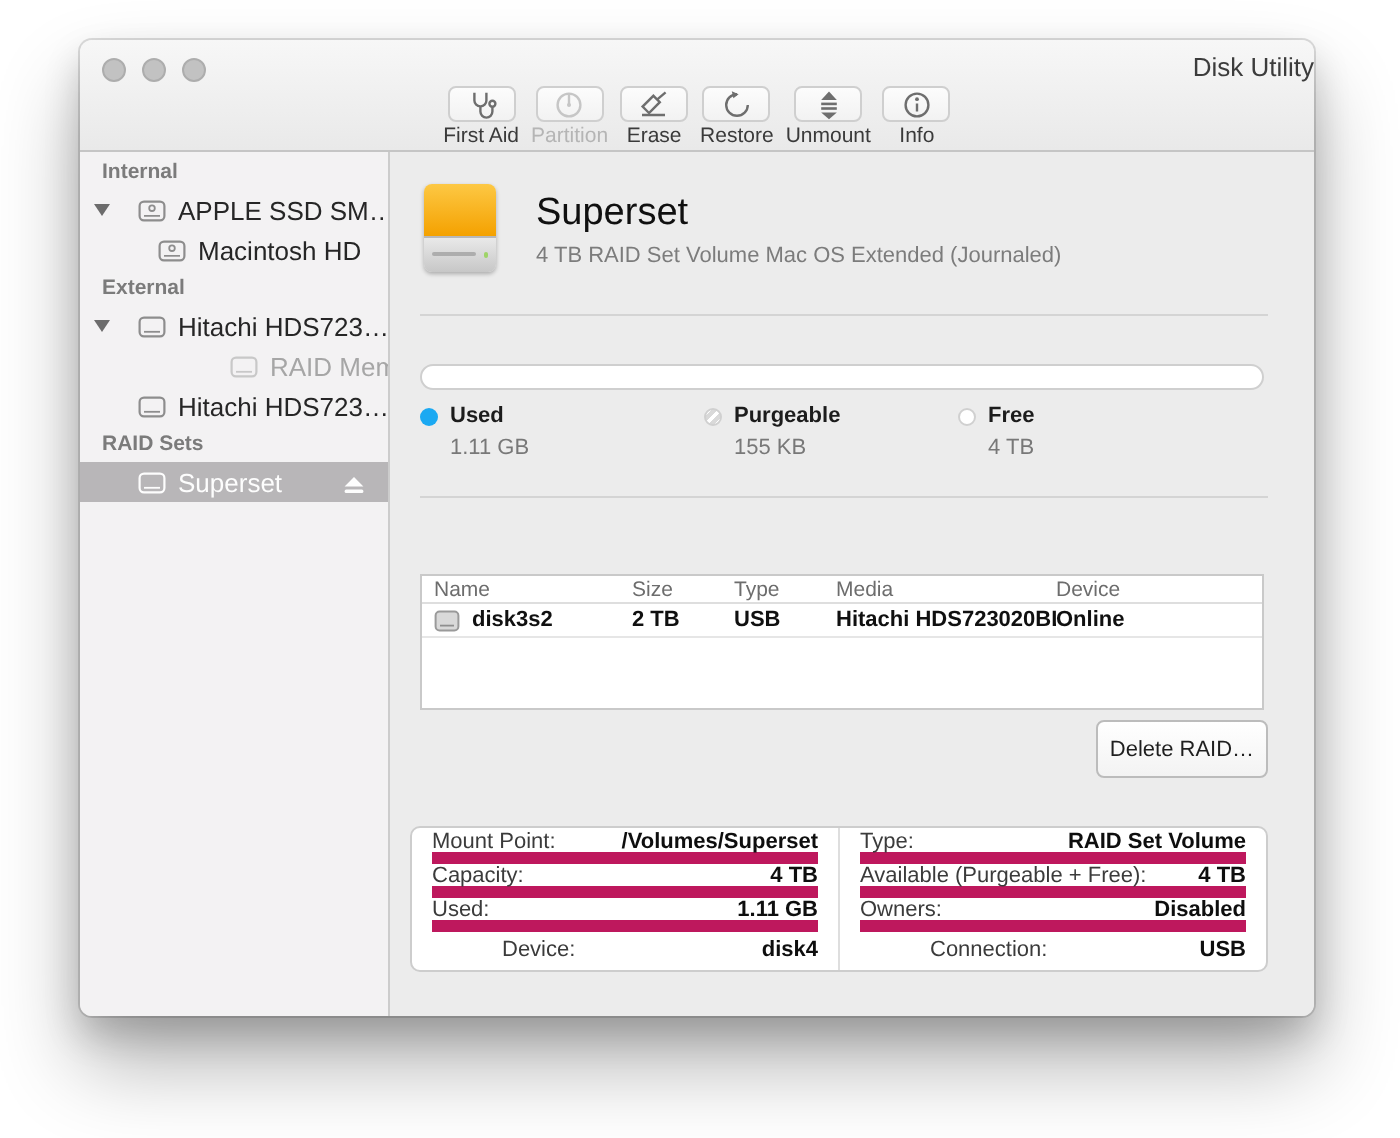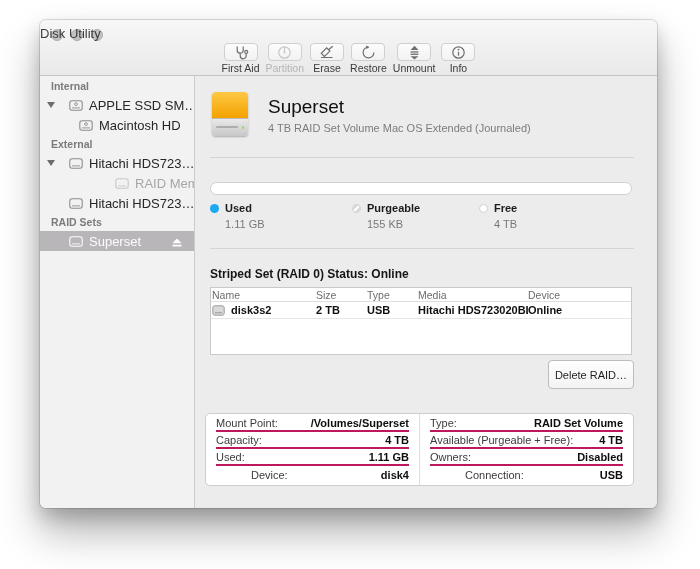--- a/index.html
+++ b/index.html
@@ -10,21 +10,21 @@
   .window { position:absolute; left:40px; top:20px; width:617px; height:488px;
     border-radius:6px; background:#ececec; overflow:hidden;
     box-shadow: 0 0 0 1px rgba(0,0,0,.13), 0 24px 42px rgba(0,0,0,.30), 0 9px 18px rgba(0,0,0,.18);
     display:flex; flex-direction:column; }
 
   
   .chrome { position:relative; height:56px; flex:0 0 auto;
     background:linear-gradient(180deg,#f7f7f7,#e9e9e9); border-bottom:1px solid #c5c5c5; }
   .traffic { position:absolute; left:11px; top:9px; display:flex; gap:8px; }
   .light { width:12px; height:12px; border-radius:50%; background:#c2c2c2; border:1px solid #adadad; }
-  .win-title { position:absolute; top:6px; left:0; right:0; text-align:left;
+  .win-title { position:absolute; top:6px; left:0; right:0; text-align:right;
     font-size:13px; color:#3c3c3c; }
   .toolbar { position:absolute; top:23px; left:0; right:0; display:flex; justify-content:center; gap:6px; }
   .tb-item { display:flex; flex-direction:column; align-items:center; }
   .tb-btn { width:34px; height:18px; border:1px solid #cfcfcf; border-radius:4px;
     background:linear-gradient(180deg,#fcfcfc,#f2f2f2); display:flex; align-items:center; justify-content:center; }
   .tb-label { font-size:10.5px; color:#3a3a3a; margin-top:1px; }
   .tb-item.disabled .tb-label { color:#b5b5b5; }
   .icon-stroke { fill:none; stroke:#6e6e6e; stroke-width:1.2; }
   .icon-fill { fill:#6e6e6e; }
   .disabled .icon-stroke { stroke:#c6c6c6; }
@@ -77,35 +77,35 @@
   .legend-value { font-size:11px; color:#787878; margin:4px 0 0 15px; }
 
   .section-title { position:absolute; left:15px; top:191px; font-size:12px; font-weight:bold; color:#161616; }
 
   .raid-table { position:absolute; left:15px; top:211px; width:422px; height:68px;
     background:#ffffff; border:1px solid #c9c9c9; }
   .t-header { display:flex; align-items:center; height:14px; border-bottom:1px solid #dedede;
     font-size:10.5px; color:#6d6d6d; }
   .t-row { display:flex; align-items:center; height:17px; border-bottom:1px solid #e6e6e6;
     font-size:11px; font-weight:bold; color:#101010; }
-  .c-name { width:105px; display:flex; align-items:center; padding-left:1px;text-align:center; }
+  .c-name { width:105px; display:flex; align-items:center; padding-left:6px;text-align:center; }
   .c-size { width:51px; } .c-type { width:51px; }
   .c-media { width:110px; overflow:hidden; white-space:nowrap; }
   .c-status { flex:1; }
   .row-icon { margin-right:6px; display:flex; }
 
   .delete-btn { position:absolute; left:353px; top:284px; width:86px; height:29px;
     background:linear-gradient(180deg,#ffffff,#f3f3f3); border:1px solid #bcbcbc; border-radius:4px;
     font-size:11px; color:#1f1f1f; display:flex; align-items:center; justify-content:center; cursor:default; }
 
   .details { position:absolute; left:10px; top:337px; width:429px; height:73px;
     background:#ffffff; border:1px solid #cdcdcd; border-radius:5px; display:flex; font-size:11px; overflow:hidden; }
   .d-col { flex:1; padding:1px 10px 0 10px; }
   .d-col.first { border-right:1px solid #dedede; }
-  .d-row { height:17px; display:flex; align-items:center; justify-content:space-between; border-bottom:2px solid #be185d; }
+  .d-row { height:17px; display:flex; align-items:center; justify-content:space-between; border-bottom:6px solid #be185d; }
   .d-row.last { border-bottom:none;padding-left:35px; }
   .d-label { color:#3b3b3b; white-space:nowrap; }
   .d-value { color:#0e0e0e; font-weight:bold; white-space:nowrap; }
 </style>
 </head>
 <body>
 
 <div class="stage">
   <div class="window">
 
@@ -295,21 +295,20 @@
         <div class="legend-item li-2">
           <div class="legend-top">
             <span class="dot free"></span>
             <span class="legend-label">Free</span>
           </div>
           <div class="legend-value">4 TB</div>
         </div>
 
         <div class="hr hr2"></div>
 
-        <div class="section-title">Striped Set (RAID 0) Status: Online</div>
 
         <div class="raid-table">
           <div class="t-header">
             <span class="c-name">Name</span>
             <span class="c-size">Size</span>
             <span class="c-type">Type</span>
             <span class="c-media">Media</span>
             <span class="c-status">Device</span>
           </div>
           <div class="t-row">

